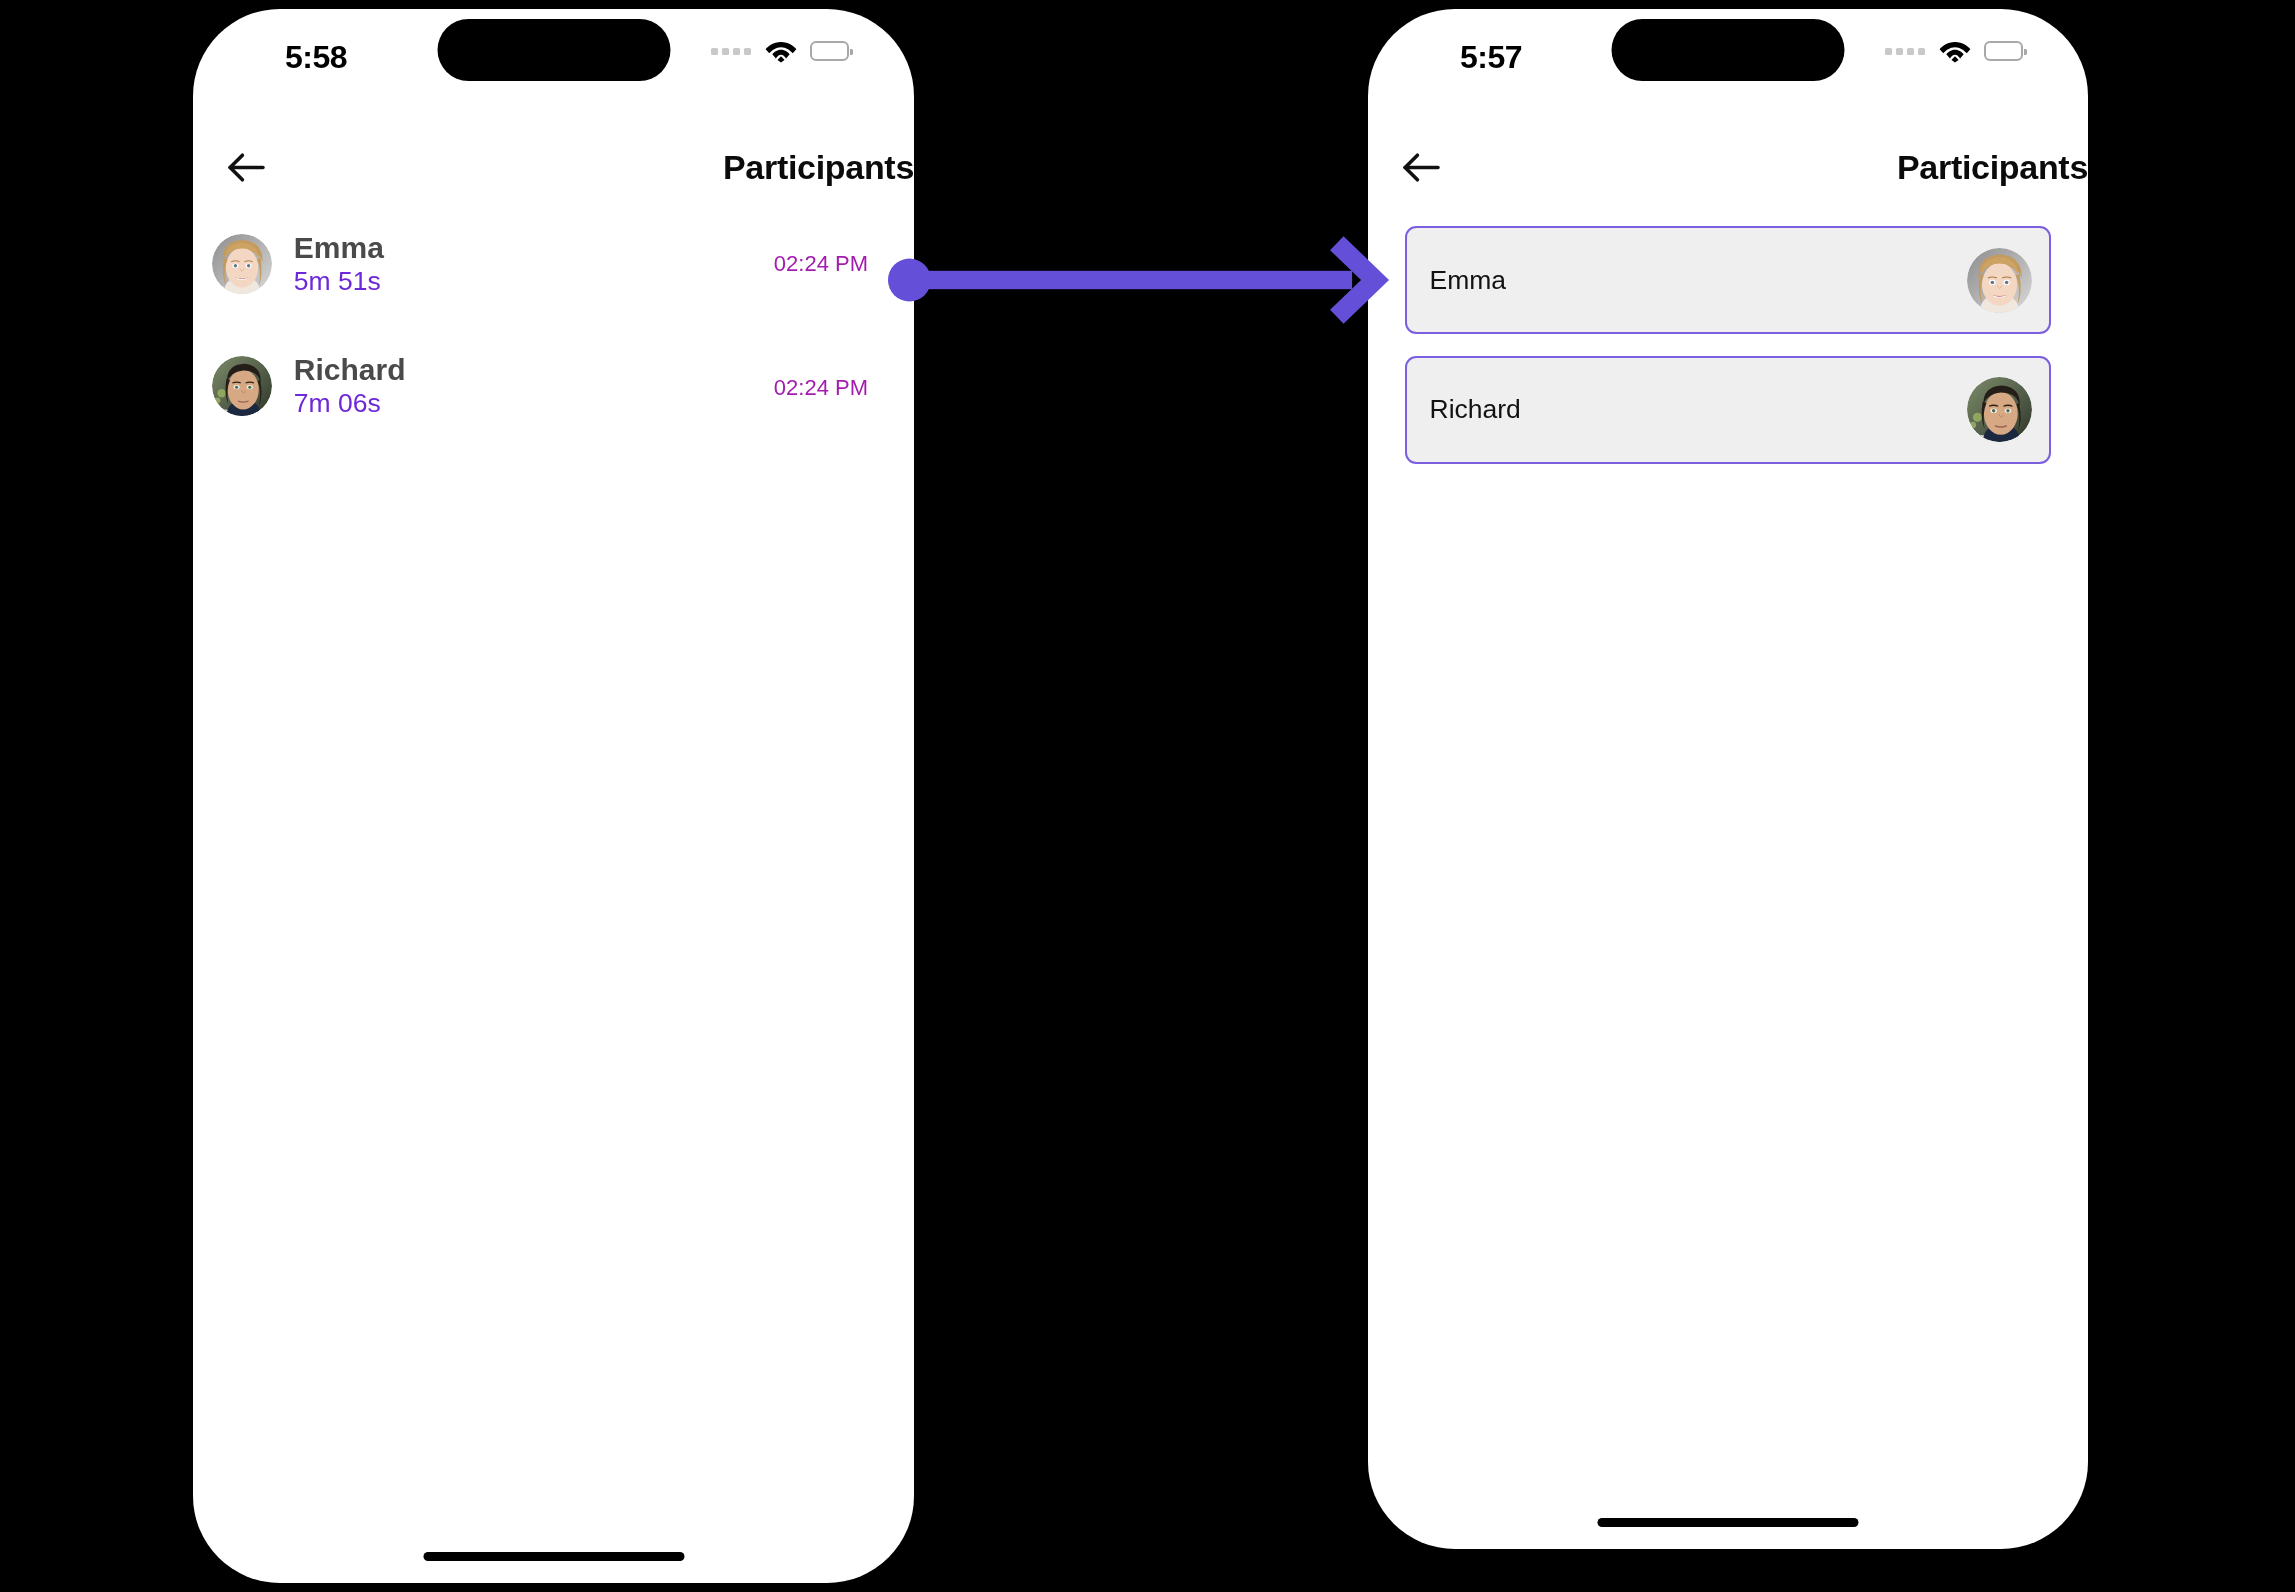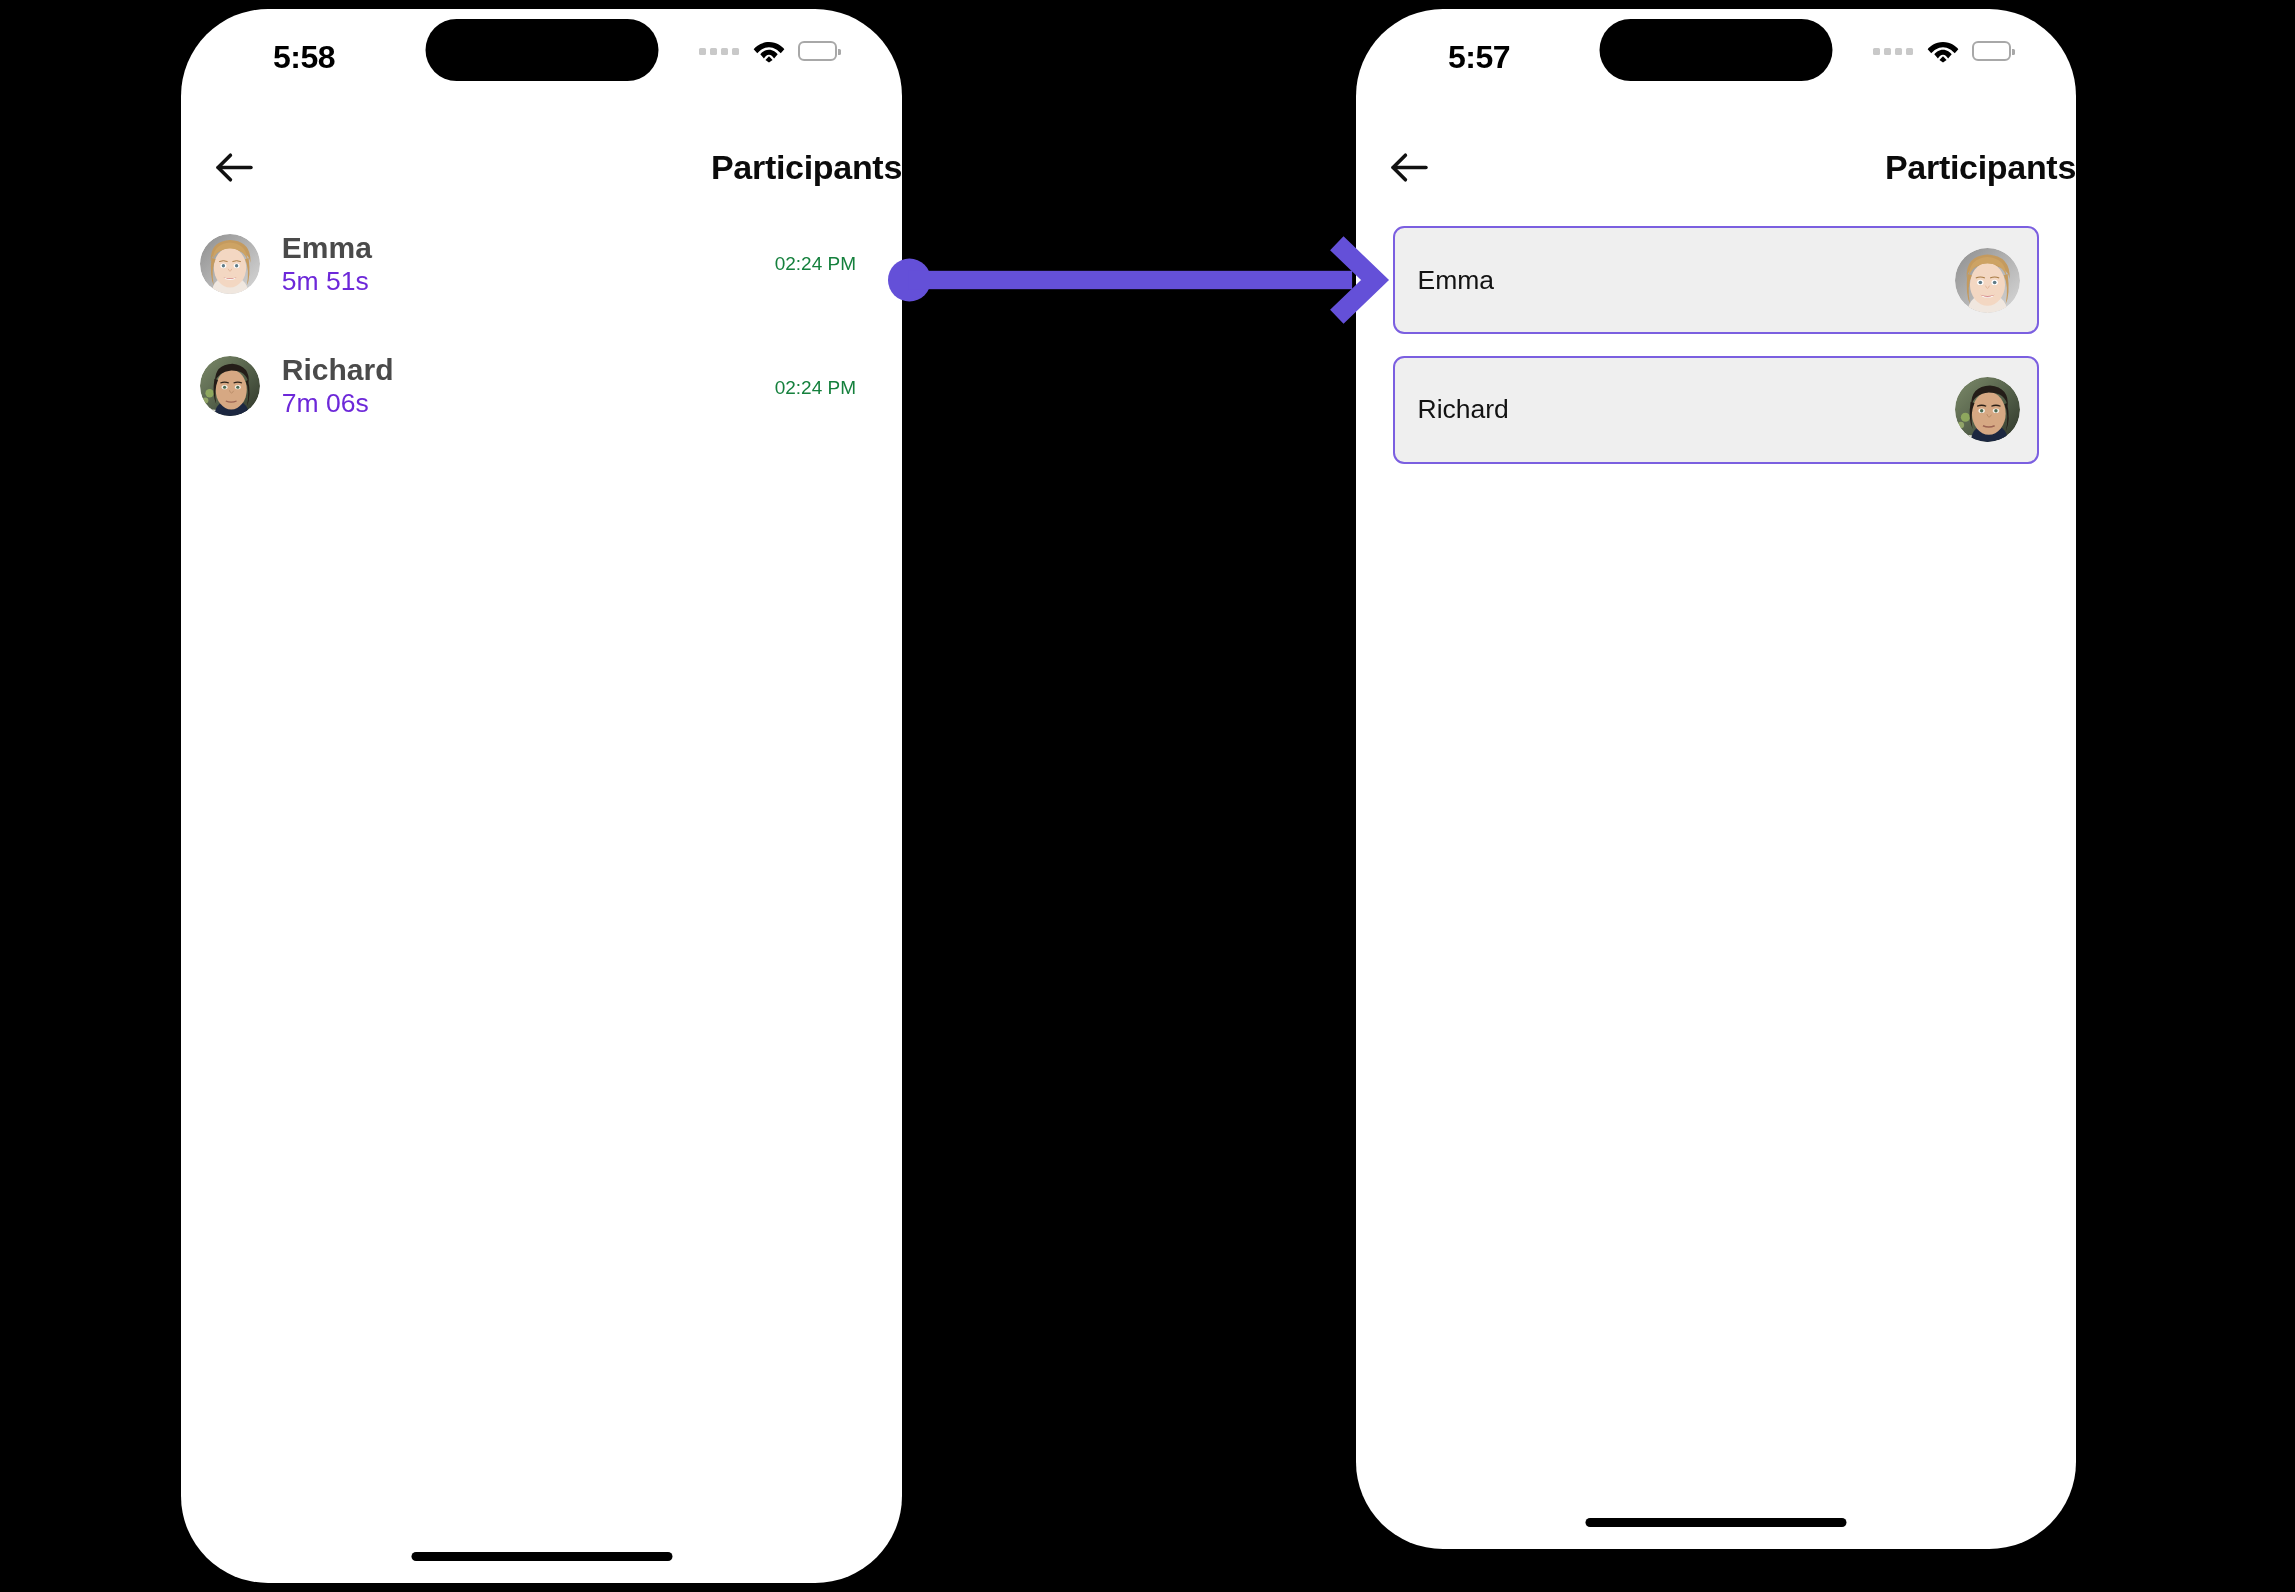--- a/index.html
+++ b/index.html
@@ -14,20 +14,21 @@
     overflow: hidden;
     font-family: "Liberation Sans", sans-serif;
   }
 
   
   .phone {
     position: absolute;
     background: #ffffff;
     border-radius: 87px;
     overflow: hidden;
+    margin-left: 12px;
   }
   #phone-left  { left: 181px;  top: 9.2px; width: 721px; height: 1574px; }
   #phone-right { left: 1356px; top: 9.2px; width: 720px; height: 1540px; }
 
   
   .status-bar {
     position: absolute;
     left: 0; top: 0;
     width: 100%;
     height: 92px;
@@ -170,23 +171,23 @@
     color: #4a4a4a;
     line-height: 1.05;
   }
   .p-dur {
     font-size: 26.5px;
     color: #6d28d9;
     line-height: 1.05;
   }
   .p-time {
     margin-left: auto;
-    font-size: 19px;
+    font-size: 22px;
     font-weight: 500;
-    color: #15803d;
+    color: #a21caf;
     white-space: nowrap;
   }
   .plain-row.row-1 .p-time { align-self: center; }
   .plain-row.row-2 .p-time { align-self: center; margin-bottom: -4.1px; }
 
   
   .card-list {
     position: absolute;
     left: 0;
     top: 217px;

